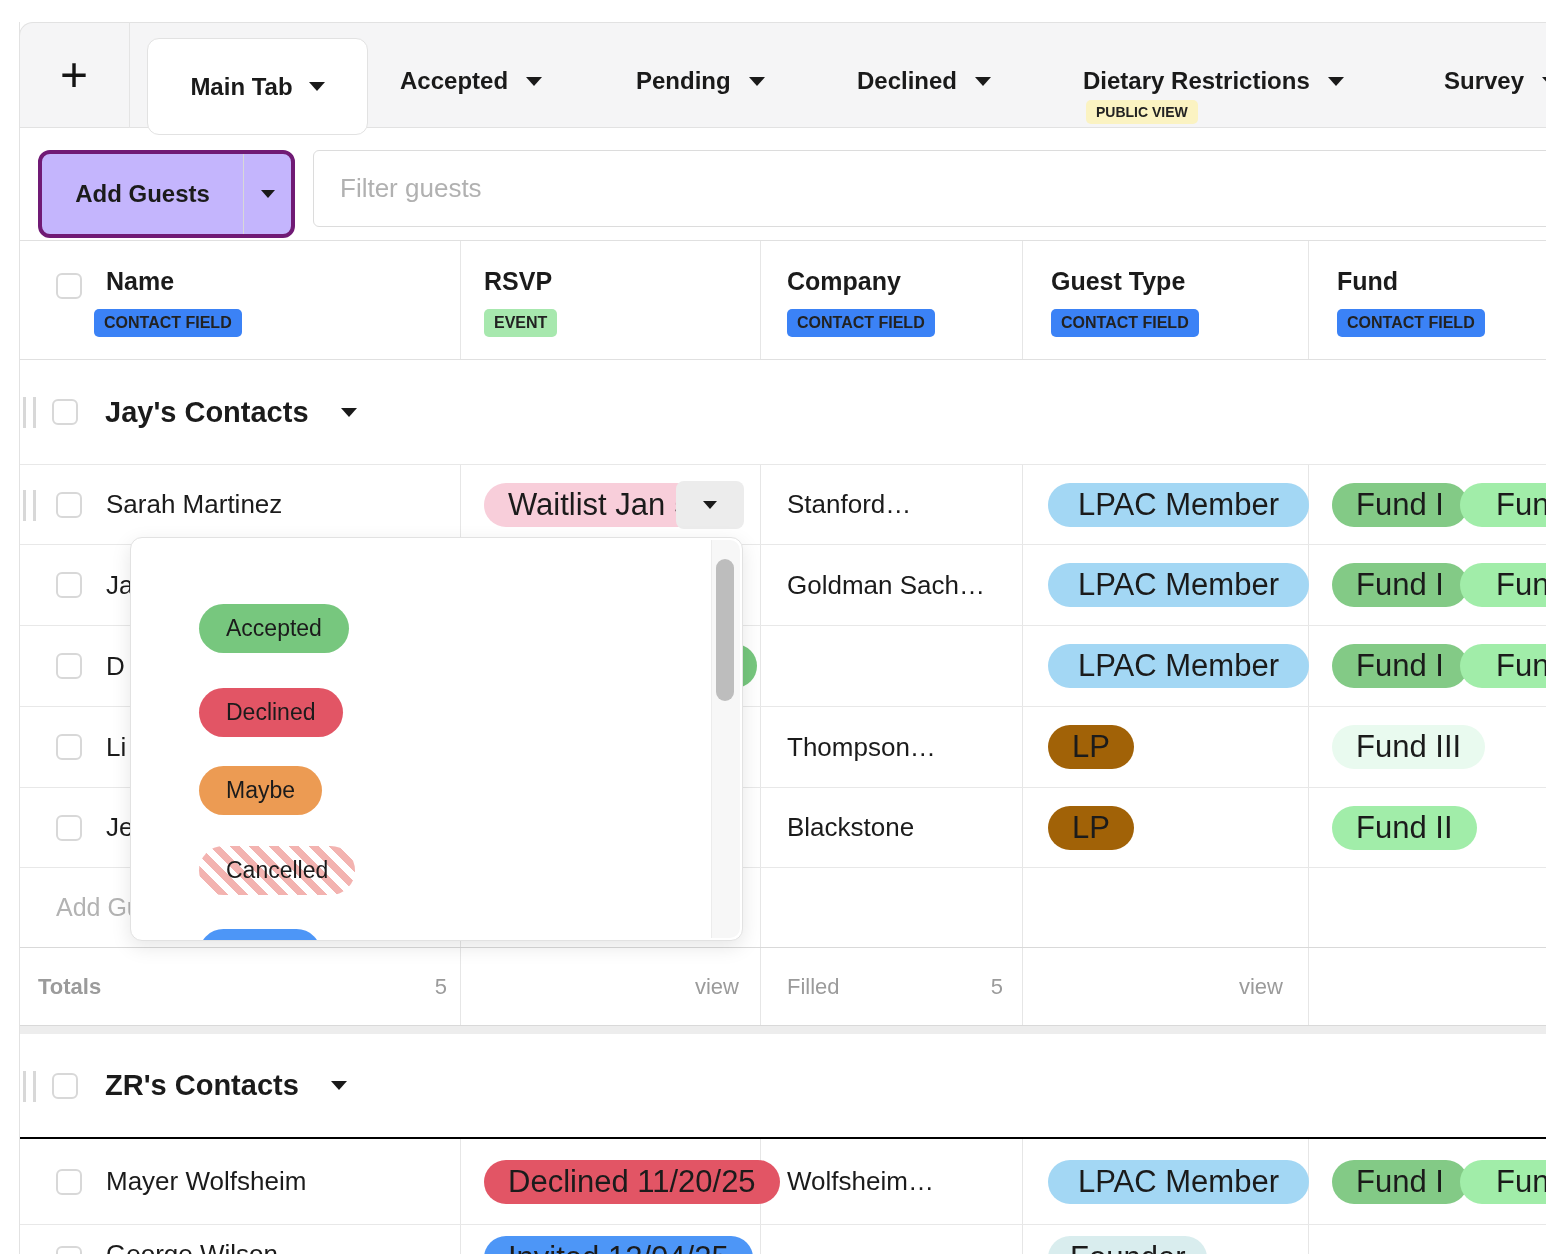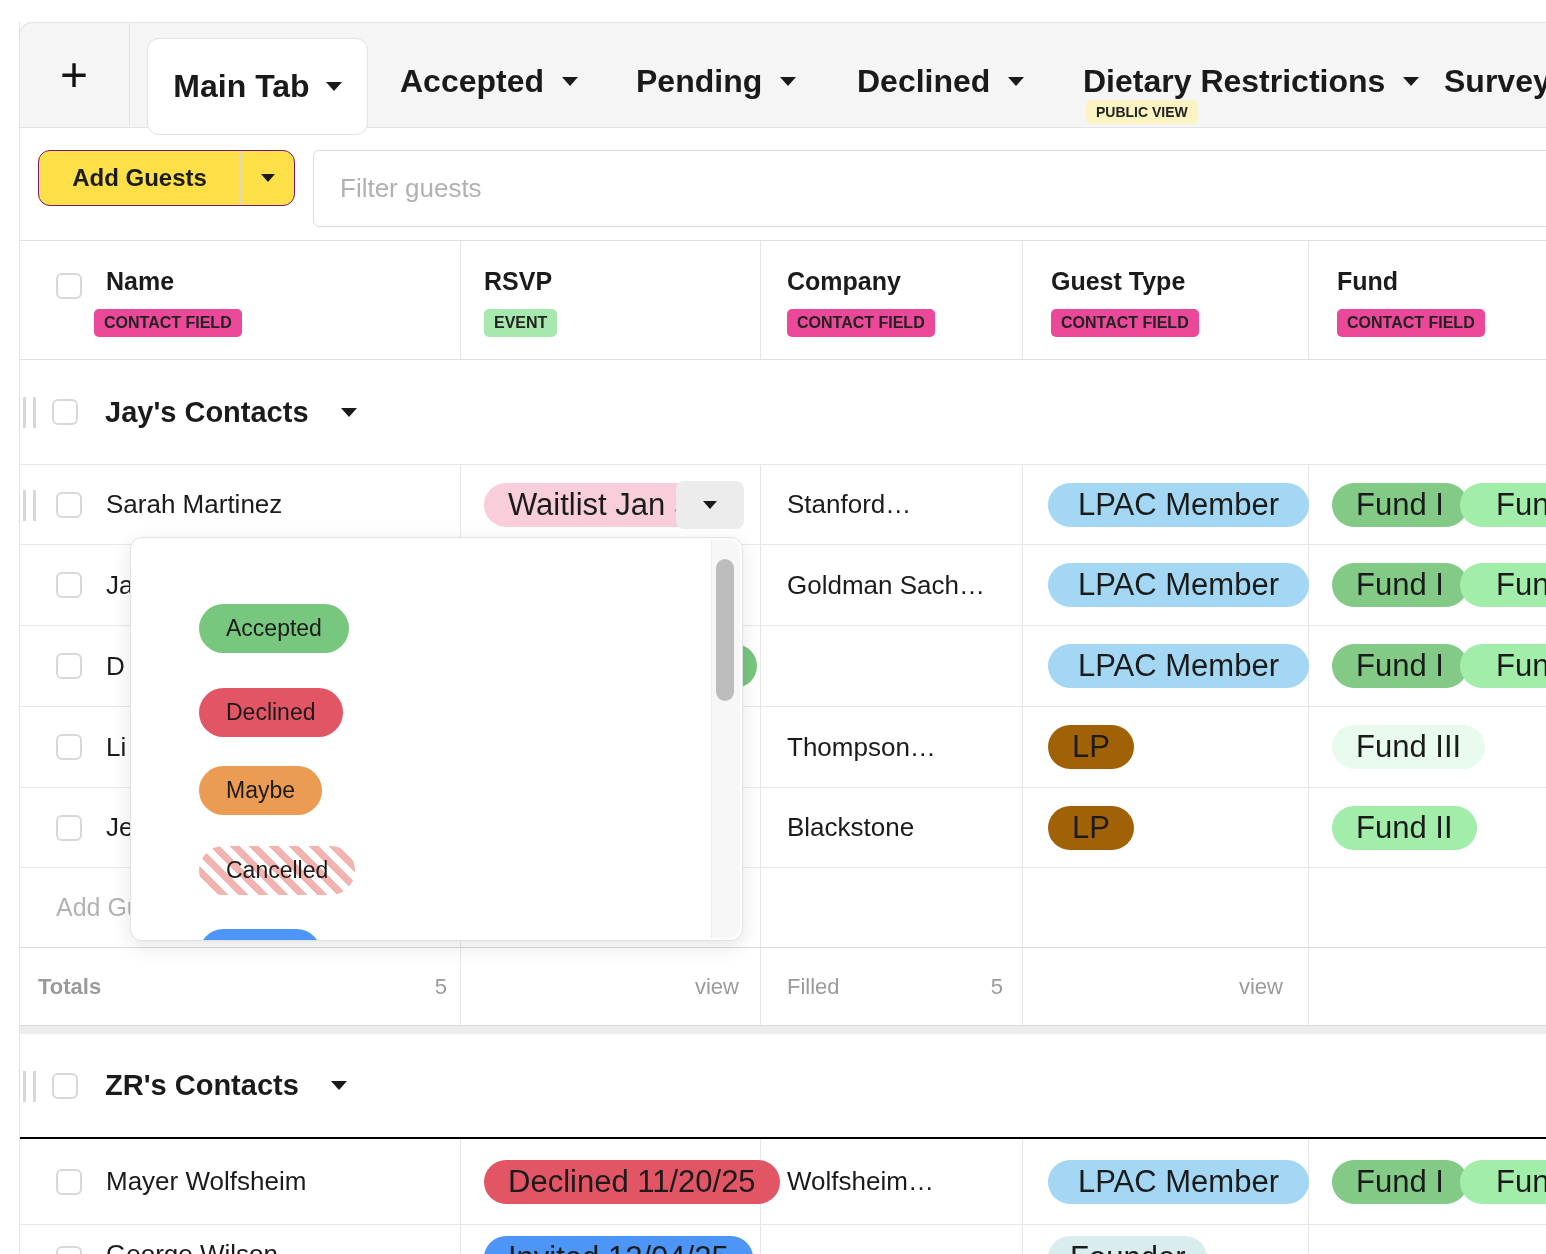--- a/index.html
+++ b/index.html
@@ -9,30 +9,30 @@
 
   
   .tabstrip{left:19px;top:22px;width:1527px;height:106px;background:#f5f5f6;
             border:1px solid #e2e2e2;border-right:none;border-top-left-radius:14px;box-sizing:border-box;}
   .pluscell{left:19px;top:22px;width:111px;height:106px;display:flex;align-items:center;justify-content:center;
             border-right:1px solid #e4e4e4;box-sizing:border-box;}
   .plus{font-size:48px;font-weight:400;color:#141414;line-height:1;}
   .tab-active{left:147px;top:38px;width:221px;height:97px;background:#fff;border:1px solid #e2e2e2;
               border-radius:12px;display:flex;align-items:center;justify-content:center;gap:16px;z-index:5;box-sizing:border-box;}
   .tab{top:58px;height:46px;display:flex;align-items:center;gap:18px;}
-  .tablabel{font-size:32px;font-weight:700;color:#1a1a1a;white-space:nowrap;}
+  .tablabel{font-size:24px;font-weight:700;color:#1a1a1a;white-space:nowrap;}
   .caret{width:0;height:0;border-left:8px solid transparent;border-right:8px solid transparent;border-top:9px solid #1a1a1a;}
   .caret.sm{border-left-width:7px;border-right-width:7px;border-top-width:8px;}
   .badge{display:inline-block;font-size:16px;font-weight:700;color:#222;padding:5px 10px;border-radius:5px;white-space:nowrap;}
-  .b-lav{background:#ec4899;}
+  .b-lav{background:#3b82f6;}
   .b-green{background:#a7e8ae;}
   .b-yellow{background:#fbf3c2;padding:4px 10px;font-size:14px;}
 
   
-  .addbtn{left:38px;top:150px;width:257px;height:56px;background:#fde047;border:1px solid #701a75;border-radius:12px;box-sizing:border-box;}
+  .addbtn{left:38px;top:150px;width:257px;height:88px;background:#c4b5fd;border:4px solid #701a75;border-radius:12px;box-sizing:border-box;}
   .addbtn .lbl{position:absolute;left:0;top:0;width:201px;height:100%;display:flex;align-items:center;justify-content:center;
                font-size:24px;font-weight:700;}
   .addbtn .div{position:absolute;left:201px;top:0;bottom:0;width:1px;background:#d8d8d8;}
   .addbtn .arr{position:absolute;left:202px;top:0;right:0;height:100%;display:flex;align-items:center;justify-content:center;}
   .filter{left:313px;top:150px;width:1240px;height:77px;border:1px solid #dcdcdc;border-radius:6px;box-sizing:border-box;
           font-size:26px;padding:0 0 0 26px;color:#333;font-family:"Liberation Sans",sans-serif;outline:none;}
   .filter::placeholder{color:#b1b1b1;}
 
   
   .row{position:absolute;left:19px;width:1527px;background:#fff;box-sizing:border-box;}

